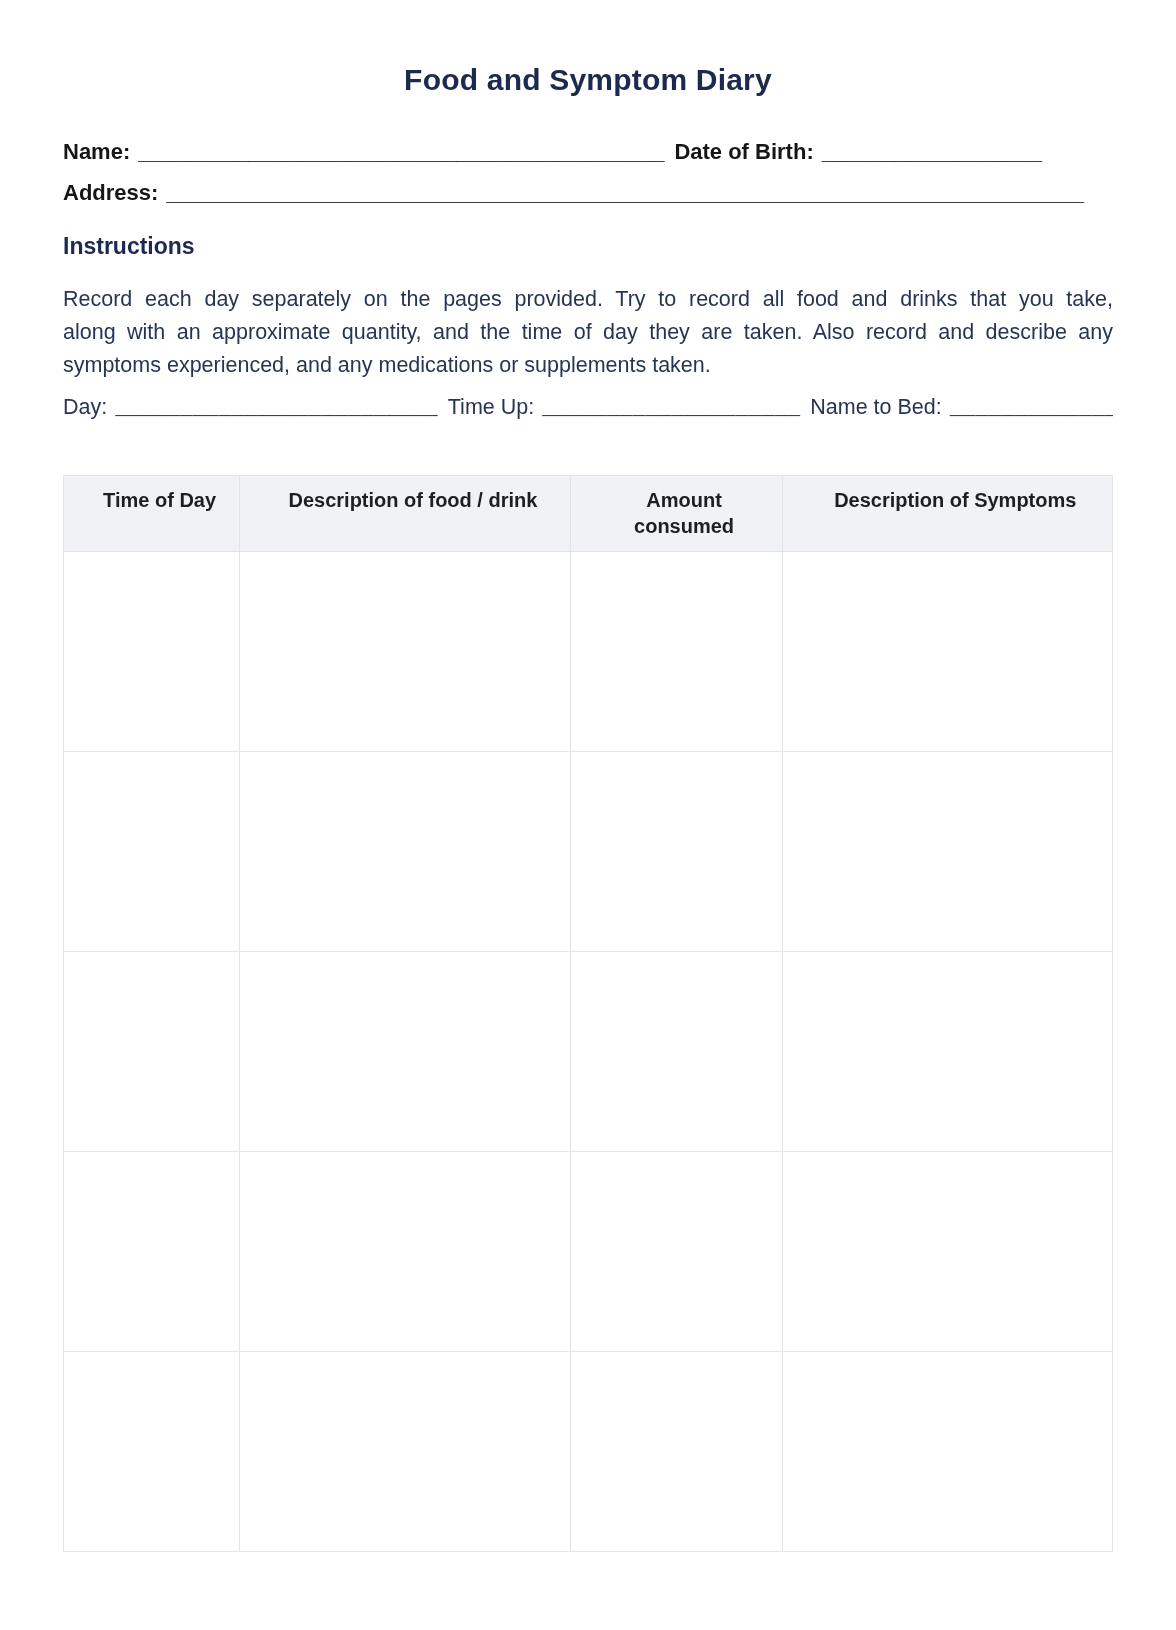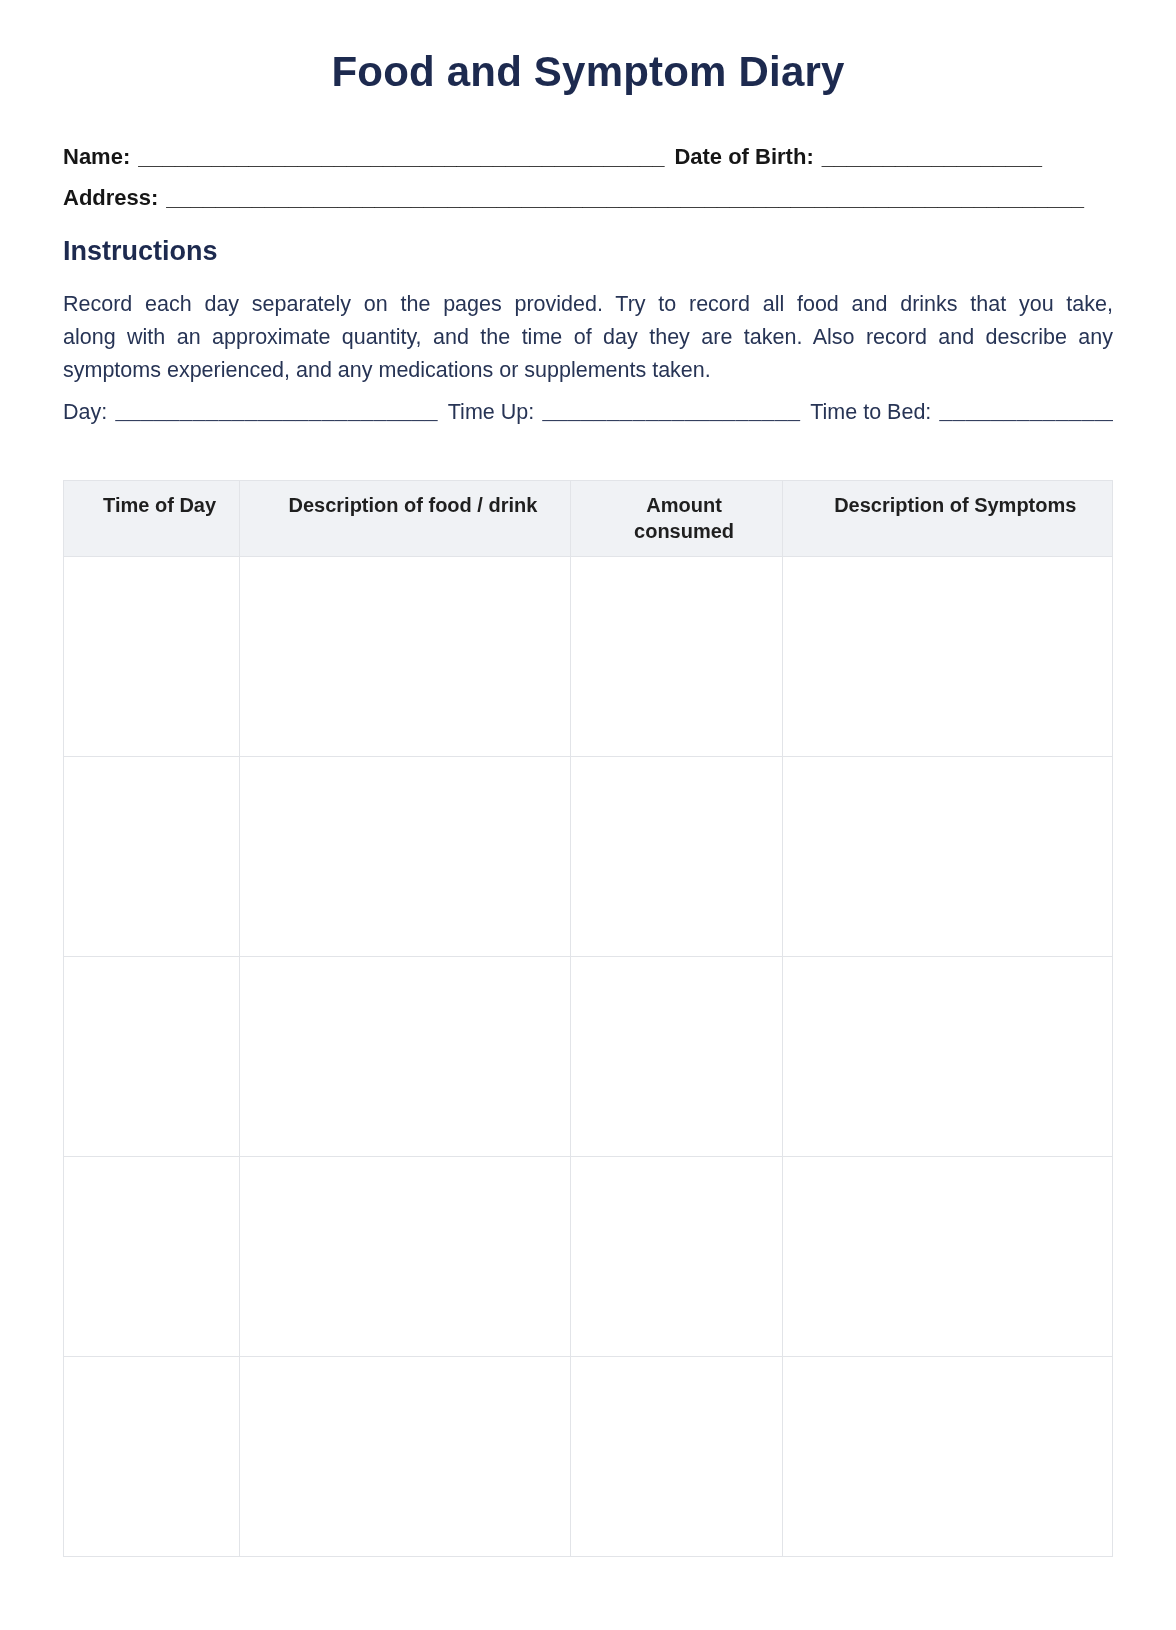--- a/index.html
+++ b/index.html
@@ -7,48 +7,48 @@
   .page {
     width: 1176px;
     height: 1630px;
     margin: 0 auto;
     background: #ffffff;
     padding: 44px 63px 0 63px;
     font-family: "Liberation Sans", "DejaVu Sans", sans-serif;
     overflow: hidden;
   }
   h1.doc-title {
-    margin: 4px;
+    margin: 12px;
     text-align: center;
-    font-size: 42px;
+    font-size: 30px;
     line-height: 48px;
     font-weight: 700;
     letter-spacing: 0.2px;
     color: var(--title-navy, #1d2a4f);
   }
   .field-row {
-    margin-top: 48px;
+    margin-top: 35px;
     font-size: 22px;
     line-height: 25px;
     font-weight: 700;
     color: var(--label-black, #161616);
     white-space: nowrap;
     overflow: hidden;
   }
   .field-row.second { margin-top: 16px; }
   .field-row .lbl { margin-right: 8px; }
   .blank {
     font-weight: 700;
     color: var(--label-black, #161616);
     margin-right: 10px;
     letter-spacing: 0;
   }
   h2.instructions-heading {
     margin: 26px 0 0 0;
-    font-size: 27px;
+    font-size: 23px;
     line-height: 31px;
     font-weight: 700;
     color: var(--title-navy, #1d2a4f);
   }
   .para {
     margin-top: 21px;
     font-size: 21.5px;
     line-height: 33px;
     color: var(--body-navy, #273455);
   }
@@ -107,21 +107,21 @@
   <div class="field-row second"><span class="lbl">Address:</span><span class="blank">___________________________________________________________________________</span></div>
 
   <h2 class="instructions-heading">Instructions</h2>
 
   <div class="para">
     <div class="jline">Record each day separately on the pages provided. Try to record all food and drinks that you take,</div>
     <div class="jline">along with an approximate quantity, and the time of day they are taken. Also record and describe any</div>
     <div class="lline">symptoms experienced, and any medications or supplements taken.</div>
   </div>
 
-  <div class="day-row"><span class="lbl">Day:</span><span class="blank">_________________________</span><span class="lbl">Time Up:</span><span class="blank">____________________</span><span class="lbl">Time to Bed:</span><span class="blank">_________________</span></div>
+  <div class="day-row"><span class="lbl">Day:</span><span class="blank">_________________________</span><span class="lbl">Time Up:</span><span class="blank">____________________</span><span class="lbl">Name to Bed:</span><span class="blank">_________________</span></div>
 
   <table class="diary-table">
     <colgroup>
       <col style="width:16.8%">
       <col style="width:31.5%">
       <col style="width:20.2%">
       <col style="width:31.5%">
     </colgroup>
     <thead>
       <tr>

